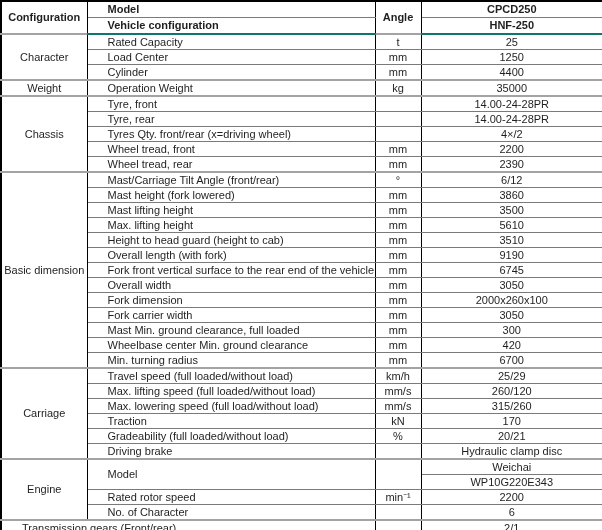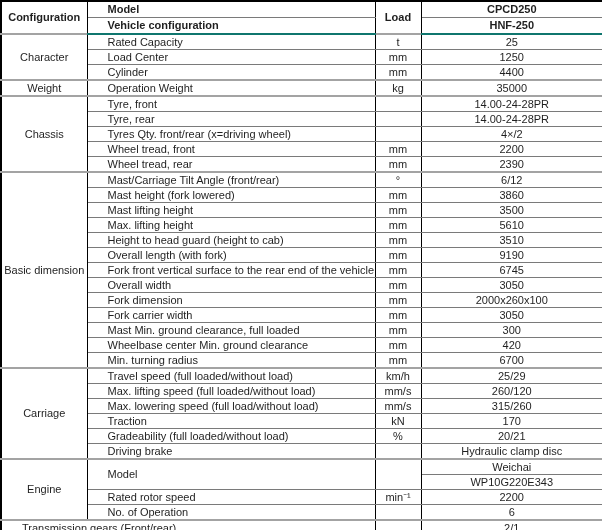--- a/index.html
+++ b/index.html
@@ -61,21 +61,21 @@
     <colgroup>
       <col style="width:86px">
       <col style="width:288px">
       <col style="width:46px">
       <col style="width:182px">
     </colgroup>
     <thead>
       <tr>
         <td rowspan="2">Configuration</td>
         <td class="name">Model</td>
-        <td rowspan="2">Load</td>
+        <td rowspan="2">Angle</td>
         <td>CPCD250</td>
       </tr>
       <tr>
         <td class="name">Vehicle configuration</td>
         <td>HNF-250</td>
       </tr>
     </thead>
     <tbody id="spec-body">
 
     <tr class="group-start">
@@ -231,21 +231,21 @@
         </tr>
         <tr>
           <td class="value">WP10G220E343</td>
         </tr>
         <tr>
           <td class="name">Rated rotor speed</td>
           <td class="unit">min⁻¹</td>
           <td class="value">2200</td>
         </tr>
         <tr>
-          <td class="name">No. of Operation</td>
+          <td class="name">No. of Character</td>
           <td class="unit"></td>
           <td class="value">6</td>
         </tr>
         <tr class="group-start">
           <td class="name" colspan="2">Transmission gears (Front/rear)</td>
           <td class="unit"></td>
           <td class="value">2/1</td>
         </tr>
       </tbody>
   </table>

